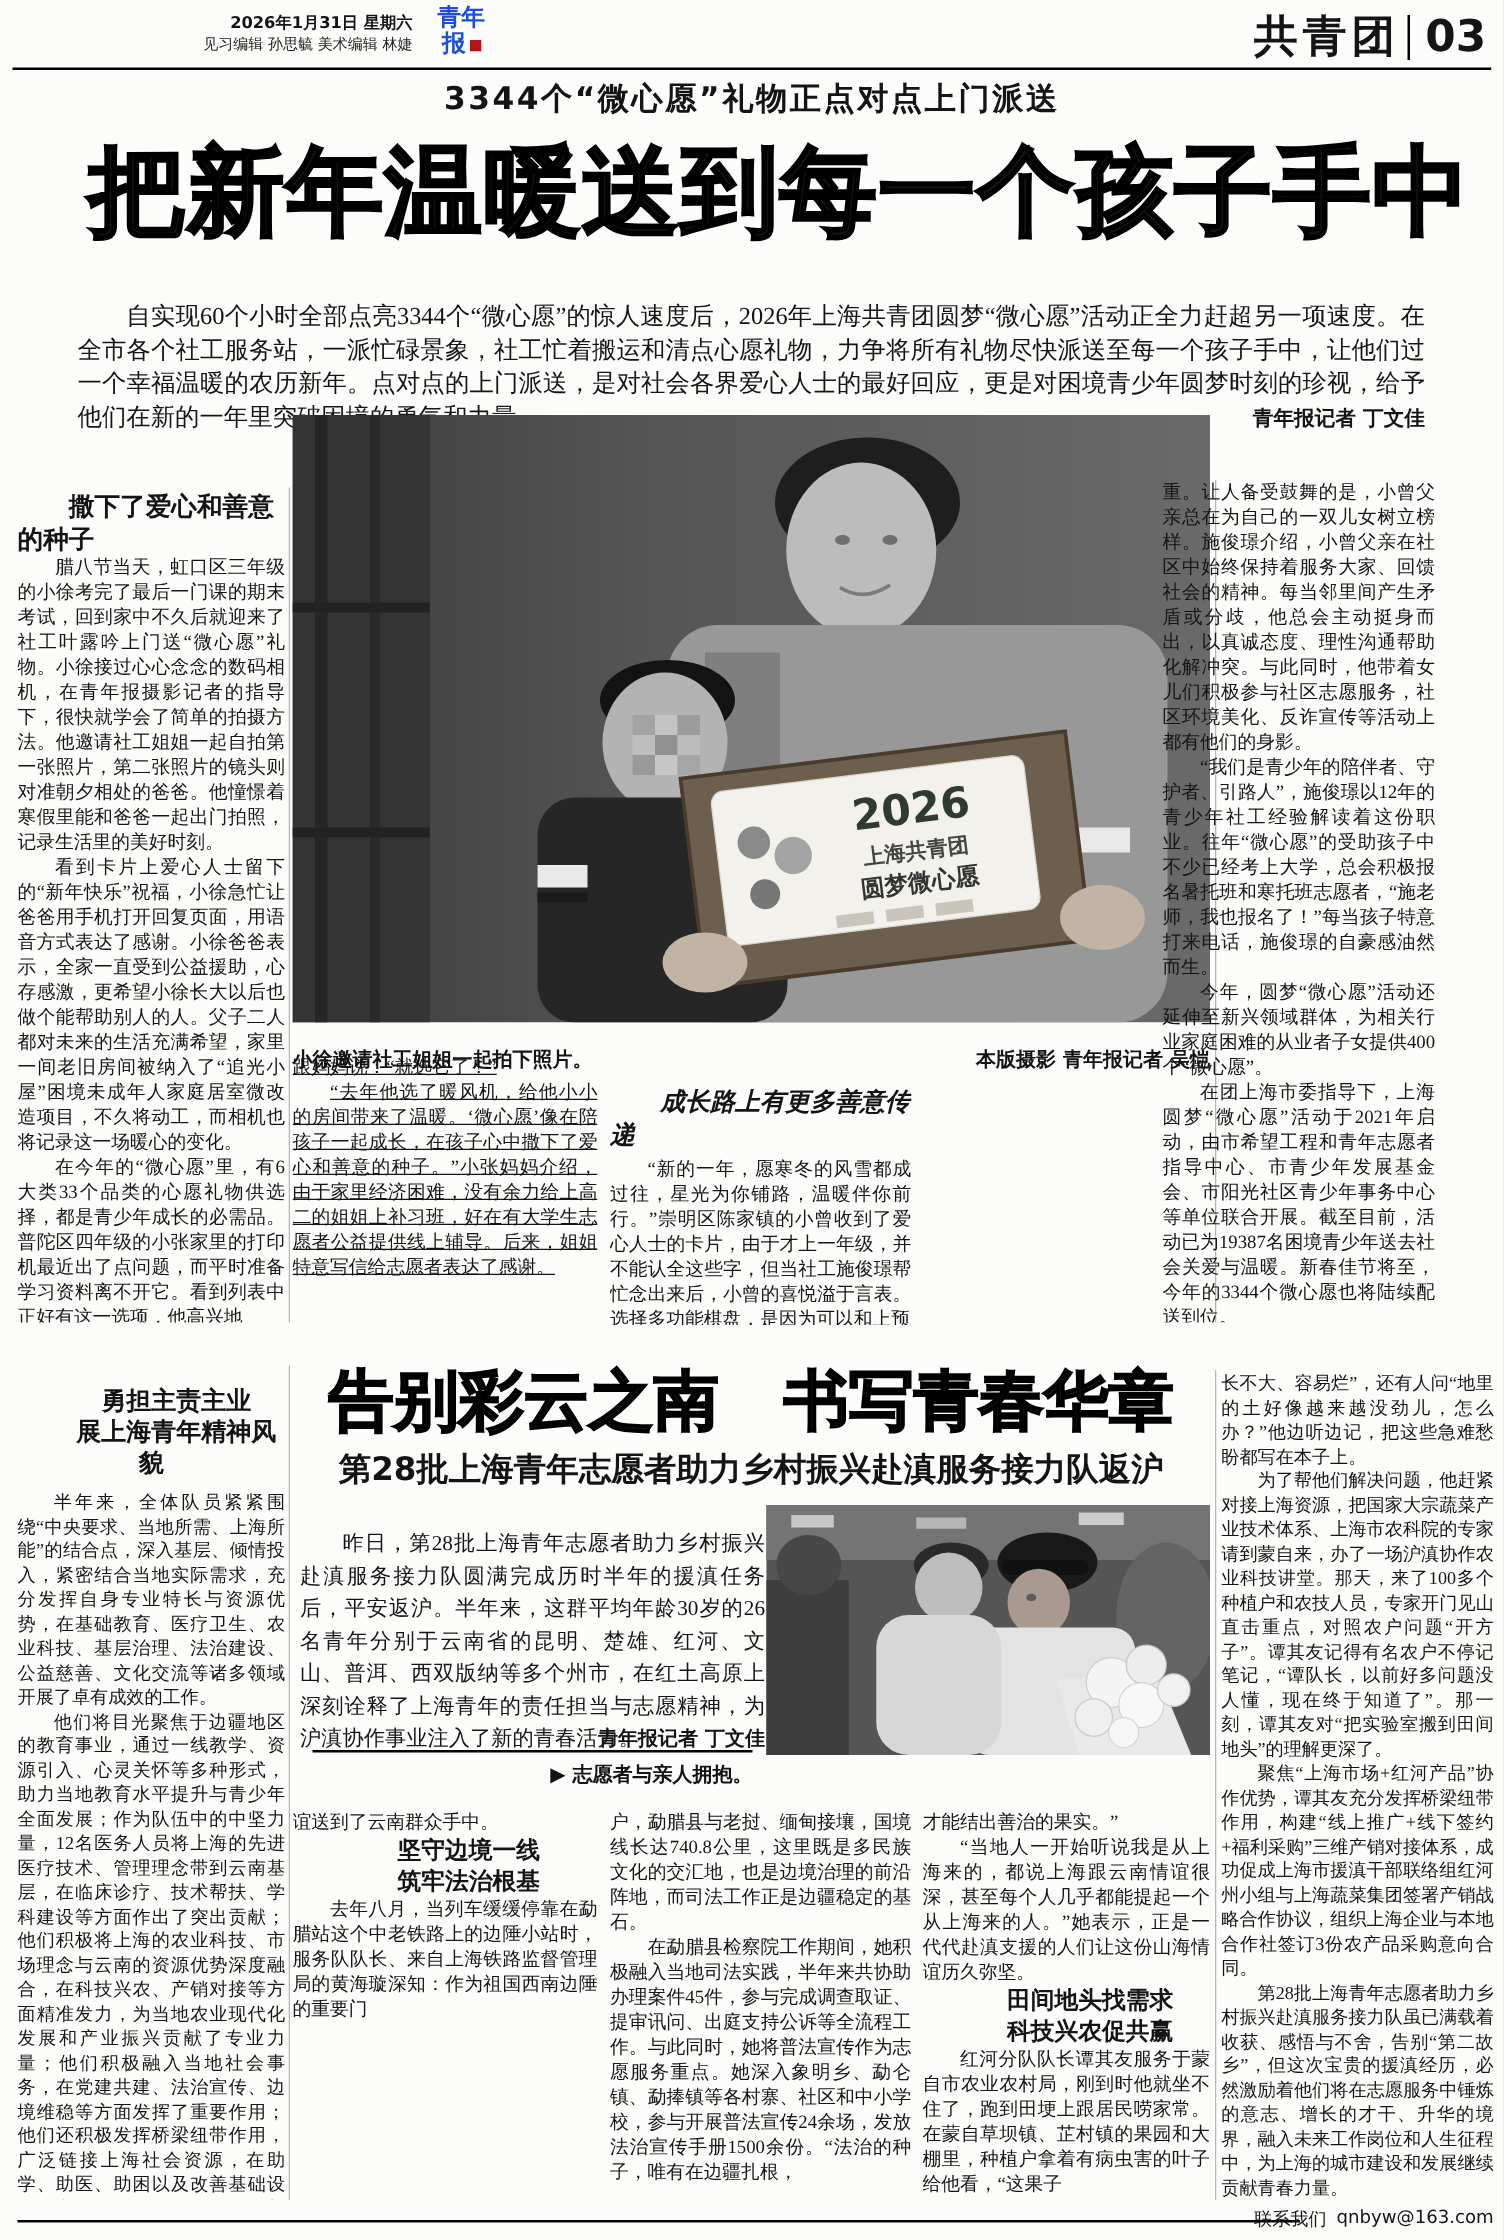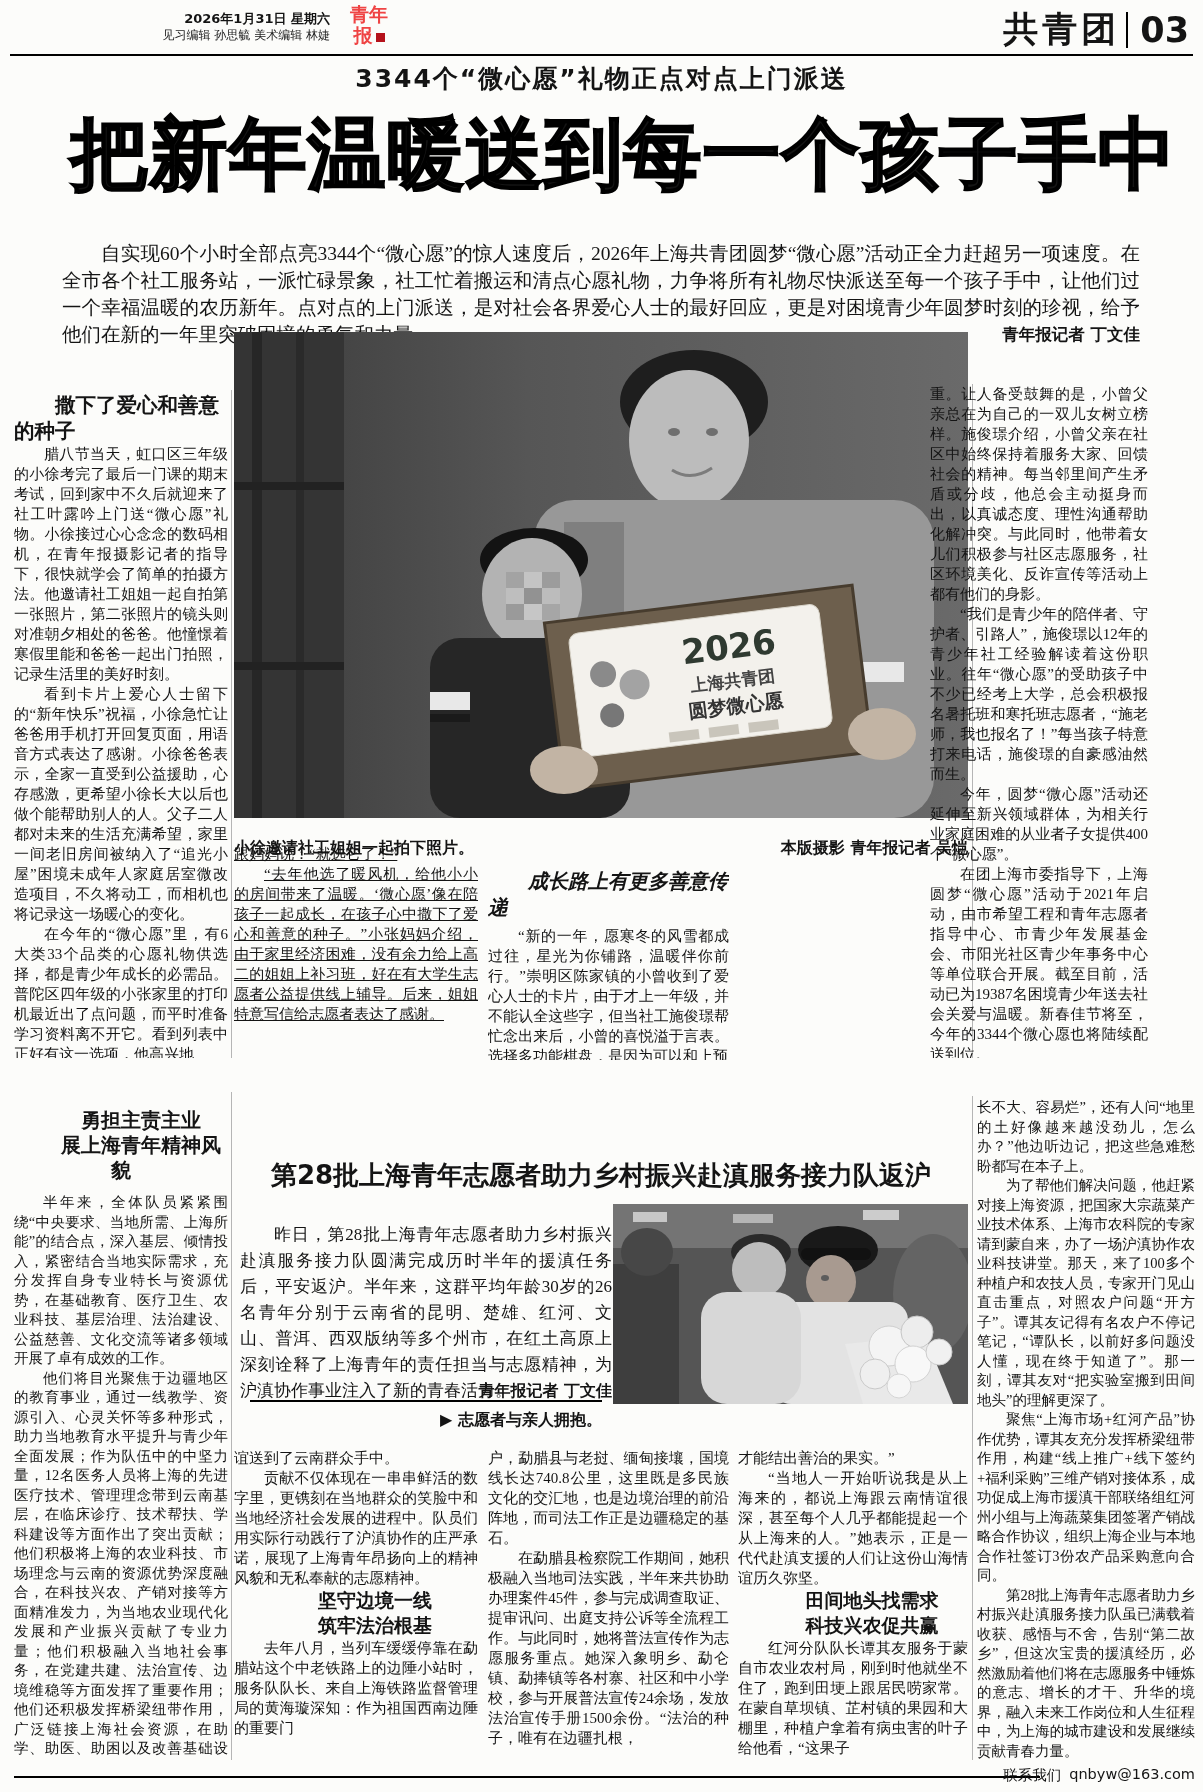--- a/index.html
+++ b/index.html
@@ -5,21 +5,21 @@
   html,body{margin:0;padding:0;background:#d9d9d9;}
   .page{position:relative;width:1203px;height:1792px;margin:0 auto;background:#fcfcfa;
         font-family:"Liberation Serif","DejaVu Serif",serif;color:#141414;overflow:hidden;}
   .abs{position:absolute;}
   .sans{font-family:"DejaVu Sans","Liberation Sans",sans-serif;}
   .jus{text-align:justify;}
   
   .hdr-left{left:12px;top:10px;width:318px;text-align:right;line-height:17px;}
   .hdr-date{font-size:13px;font-weight:bold;}
   .hdr-editors{font-size:12px;color:#222;}
-  .masthead{left:342px;top:4px;width:54px;height:50px;color:#ef4444;text-align:center;
+  .masthead{left:342px;top:4px;width:54px;height:50px;color:#1d4ed8;text-align:center;
             font-weight:bold;font-size:19px;line-height:21px;font-family:"Liberation Serif",serif;}
   .masthead .seal{display:inline-block;width:9px;height:9px;background:#b5121b;margin-left:3px;}
   .hdr-right{right:14px;top:6px;display:flex;align-items:center;}
   .hdr-section{font-size:35px;font-weight:bold;letter-spacing:4px;}
   .hdr-bar{width:2px;height:36px;background:#000;margin:0 12px 0 6px;}
   .hdr-pageno{font-size:35px;font-weight:bold;}
   .rule-top{left:10px;right:10px;top:54px;border-top:2px solid #000;}
   
   .kicker{left:0;right:0;top:62px;text-align:center;font-weight:bold;font-size:25px;letter-spacing:2px;}
   .headline1{left:0;right:0;top:104px;text-align:center;font-weight:900;font-size:78px;
@@ -165,20 +165,21 @@
     <p>“新的一年，愿寒冬的风雪都成过往，星光为你铺路，温暖伴你前行。”崇明区陈家镇的小曾收到了爱心人士的卡片，由于才上一年级，并不能认全这些字，但当社工施俊璟帮忙念出来后，小曾的喜悦溢于言表。选择多功能棋盘，是因为可以和上预</p>
   </div>
 
   <div class="abs bodycol" style="left:930px;top:384px;width:218px;height:674px;">
     <p class="noind">重。让人备受鼓舞的是，小曾父亲总在为自己的一双儿女树立榜样。施俊璟介绍，小曾父亲在社区中始终保持着服务大家、回馈社会的精神。每当邻里间产生矛盾或分歧，他总会主动挺身而出，以真诚态度、理性沟通帮助化解冲突。与此同时，他带着女儿们积极参与社区志愿服务，社区环境美化、反诈宣传等活动上都有他们的身影。</p>
     <p>“我们是青少年的陪伴者、守护者、引路人”，施俊璟以12年的青少年社工经验解读着这份职业。往年“微心愿”的受助孩子中不少已经考上大学，总会积极报名暑托班和寒托班志愿者，“施老师，我也报名了！”每当孩子特意打来电话，施俊璟的自豪感油然而生。</p>
     <p>今年，圆梦“微心愿”活动还延伸至新兴领域群体，为相关行业家庭困难的从业者子女提供400个“微心愿”。</p>
     <p>在团上海市委指导下，上海圆梦“微心愿”活动于2021年启动，由市希望工程和青年志愿者指导中心、市青少年发展基金会、市阳光社区青少年事务中心等单位联合开展。截至目前，活动已为19387名困境青少年送去社会关爱与温暖。新春佳节将至，今年的3344个微心愿也将陆续配送到位。</p>
   </div>
 
+  <div class="abs headline2 sans">告别彩云之南　书写青春华章</div>
   <div class="abs subtitle2 sans">第28批上海青年志愿者助力乡村振兴赴滇服务接力队返沪</div>
 
   <div class="abs bodycol" style="left:14px;top:1108px;width:214px;height:652px;font-size:14.5px;line-height:19.5px;">
     <p class="subhead2" style="margin:0;font-size:20px;">勇担主责主业</p>
     <p class="subhead2" style="margin:0 0 10px 0;font-size:20px;">展上海青年精神风貌</p>
     <p>半年来，全体队员紧紧围绕“中央要求、当地所需、上海所能”的结合点，深入基层、倾情投入，紧密结合当地实际需求，充分发挥自身专业特长与资源优势，在基础教育、医疗卫生、农业科技、基层治理、法治建设、公益慈善、文化交流等诸多领域开展了卓有成效的工作。</p>
     <p>他们将目光聚焦于边疆地区的教育事业，通过一线教学、资源引入、心灵关怀等多种形式，助力当地教育水平提升与青少年全面发展；作为队伍中的中坚力量，12名医务人员将上海的先进医疗技术、管理理念带到云南基层，在临床诊疗、技术帮扶、学科建设等方面作出了突出贡献；他们积极将上海的农业科技、市场理念与云南的资源优势深度融合，在科技兴农、产销对接等方面精准发力，为当地农业现代化发展和产业振兴贡献了专业力量；他们积极融入当地社会事务，在党建共建、法治宣传、边境维稳等方面发挥了重要作用；他们还积极发挥桥梁纽带作用，广泛链接上海社会资源，在助学、助医、助困以及改善基础设施等方面开展了一系列公益慈善活动，将上海人民的深情厚</p>
   </div>
 
   <div class="abs lead2">
@@ -214,21 +215,20 @@
       <circle cx="304" cy="128" r="16" fill="#ededed" stroke="#c6c6c6"></circle>
       <circle cx="300" cy="160" r="18" fill="#f8f8f8" stroke="#d2d2d2"></circle>
       <circle cx="262" cy="170" r="15" fill="#efefef" stroke="#c9c9c9"></circle>
       <circle cx="326" cy="148" r="13" fill="#f1f1f1" stroke="#cccccc"></circle>
       <circle cx="286" cy="182" r="12" fill="#f6f6f6" stroke="#d5d5d5"></circle>
     </svg>
   </div>
 
   <div class="abs bodycol" style="left:234px;top:1448px;width:244px;height:314px;">
     <p class="noind">谊送到了云南群众手中。</p>
-    <p>贡献不仅体现在一串串鲜活的数字里，更镌刻在当地群众的笑脸中和当地经济社会发展的进程中。队员们用实际行动践行了沪滇协作的庄严承诺，展现了上海青年昂扬向上的精神风貌和无私奉献的志愿精神。</p>
     <p class="subhead2" style="margin-bottom:0;">坚守边境一线</p>
     <p class="subhead2" style="margin-top:0;">筑牢法治根基</p>
     <p>去年八月，当列车缓缓停靠在勐腊站这个中老铁路上的边陲小站时，服务队队长、来自上海铁路监督管理局的黄海璇深知：作为祖国西南边陲的重要门</p>
   </div>
   <div class="abs bodycol" style="left:488px;top:1448px;width:241px;height:314px;">
     <p class="noind">户，勐腊县与老挝、缅甸接壤，国境线长达740.8公里，这里既是多民族文化的交汇地，也是边境治理的前沿阵地，而司法工作正是边疆稳定的基石。</p>
     <p>在勐腊县检察院工作期间，她积极融入当地司法实践，半年来共协助办理案件45件，参与完成调查取证、提审讯问、出庭支持公诉等全流程工作。与此同时，她将普法宣传作为志愿服务重点。她深入象明乡、勐仑镇、勐捧镇等各村寨、社区和中小学校，参与开展普法宣传24余场，发放法治宣传手册1500余份。“法治的种子，唯有在边疆扎根，</p>
   </div>
   <div class="abs bodycol" style="left:738px;top:1448px;width:230px;height:314px;">
     <p class="noind">才能结出善治的果实。”</p>

